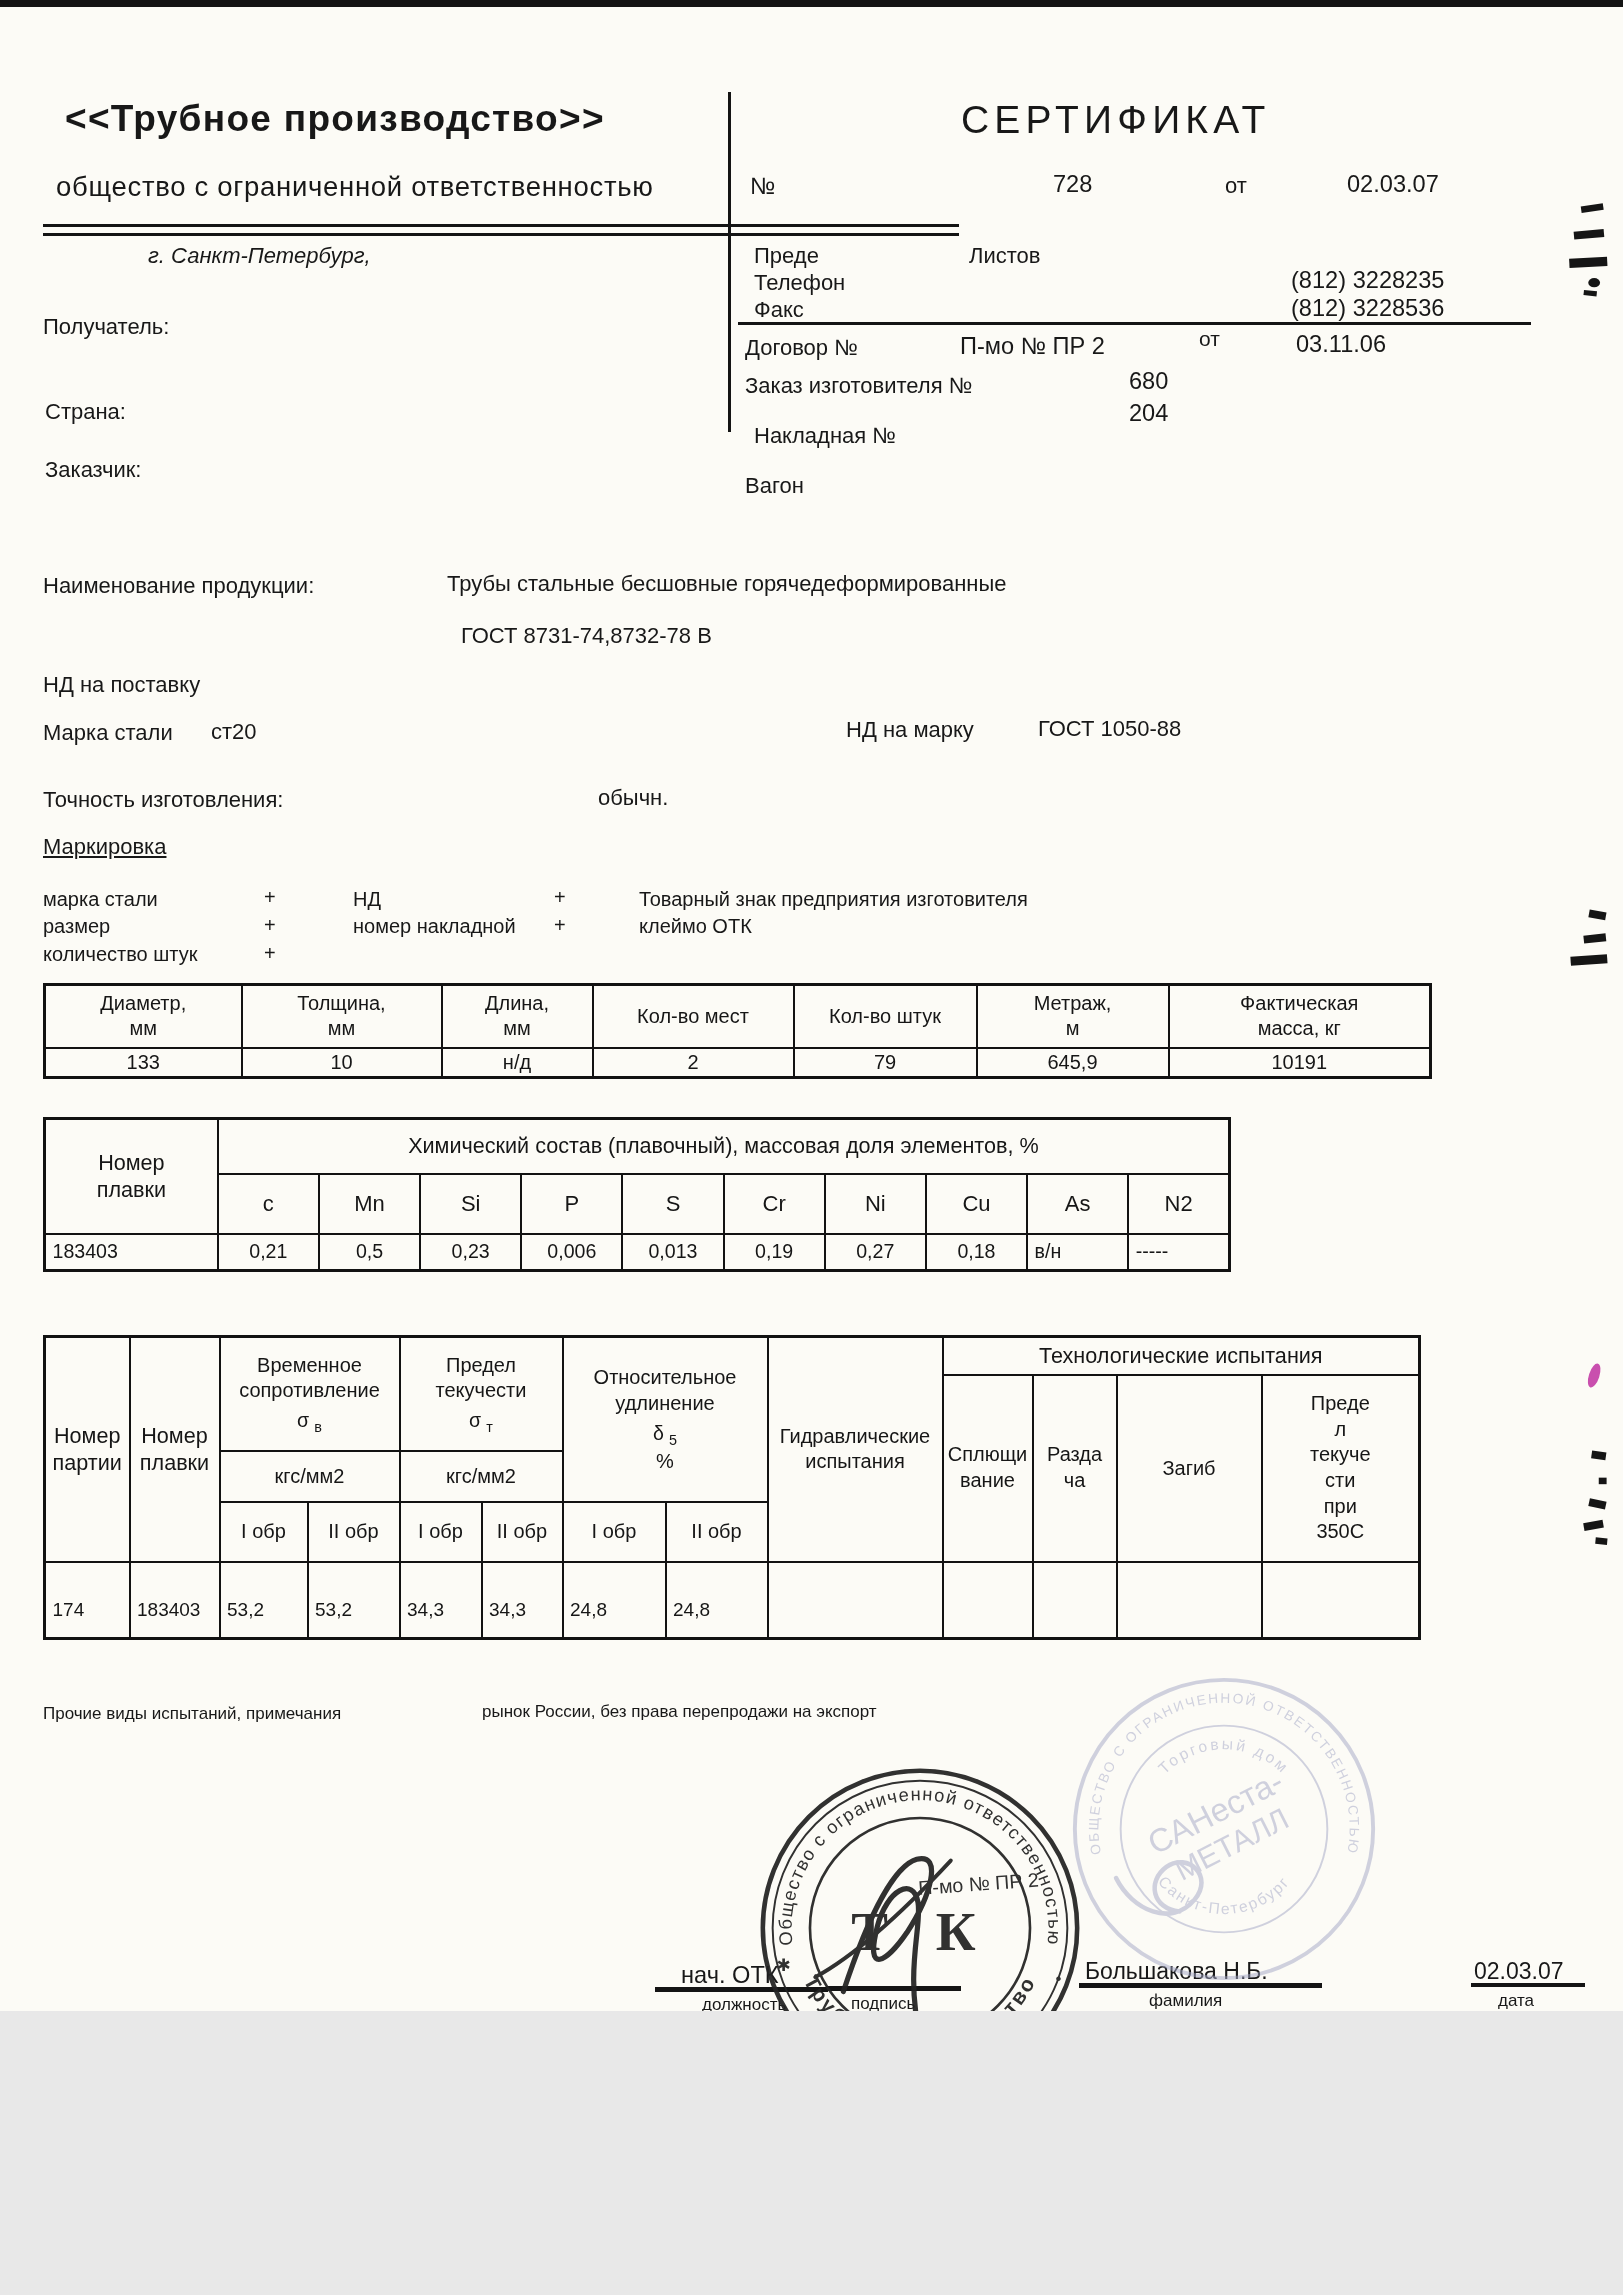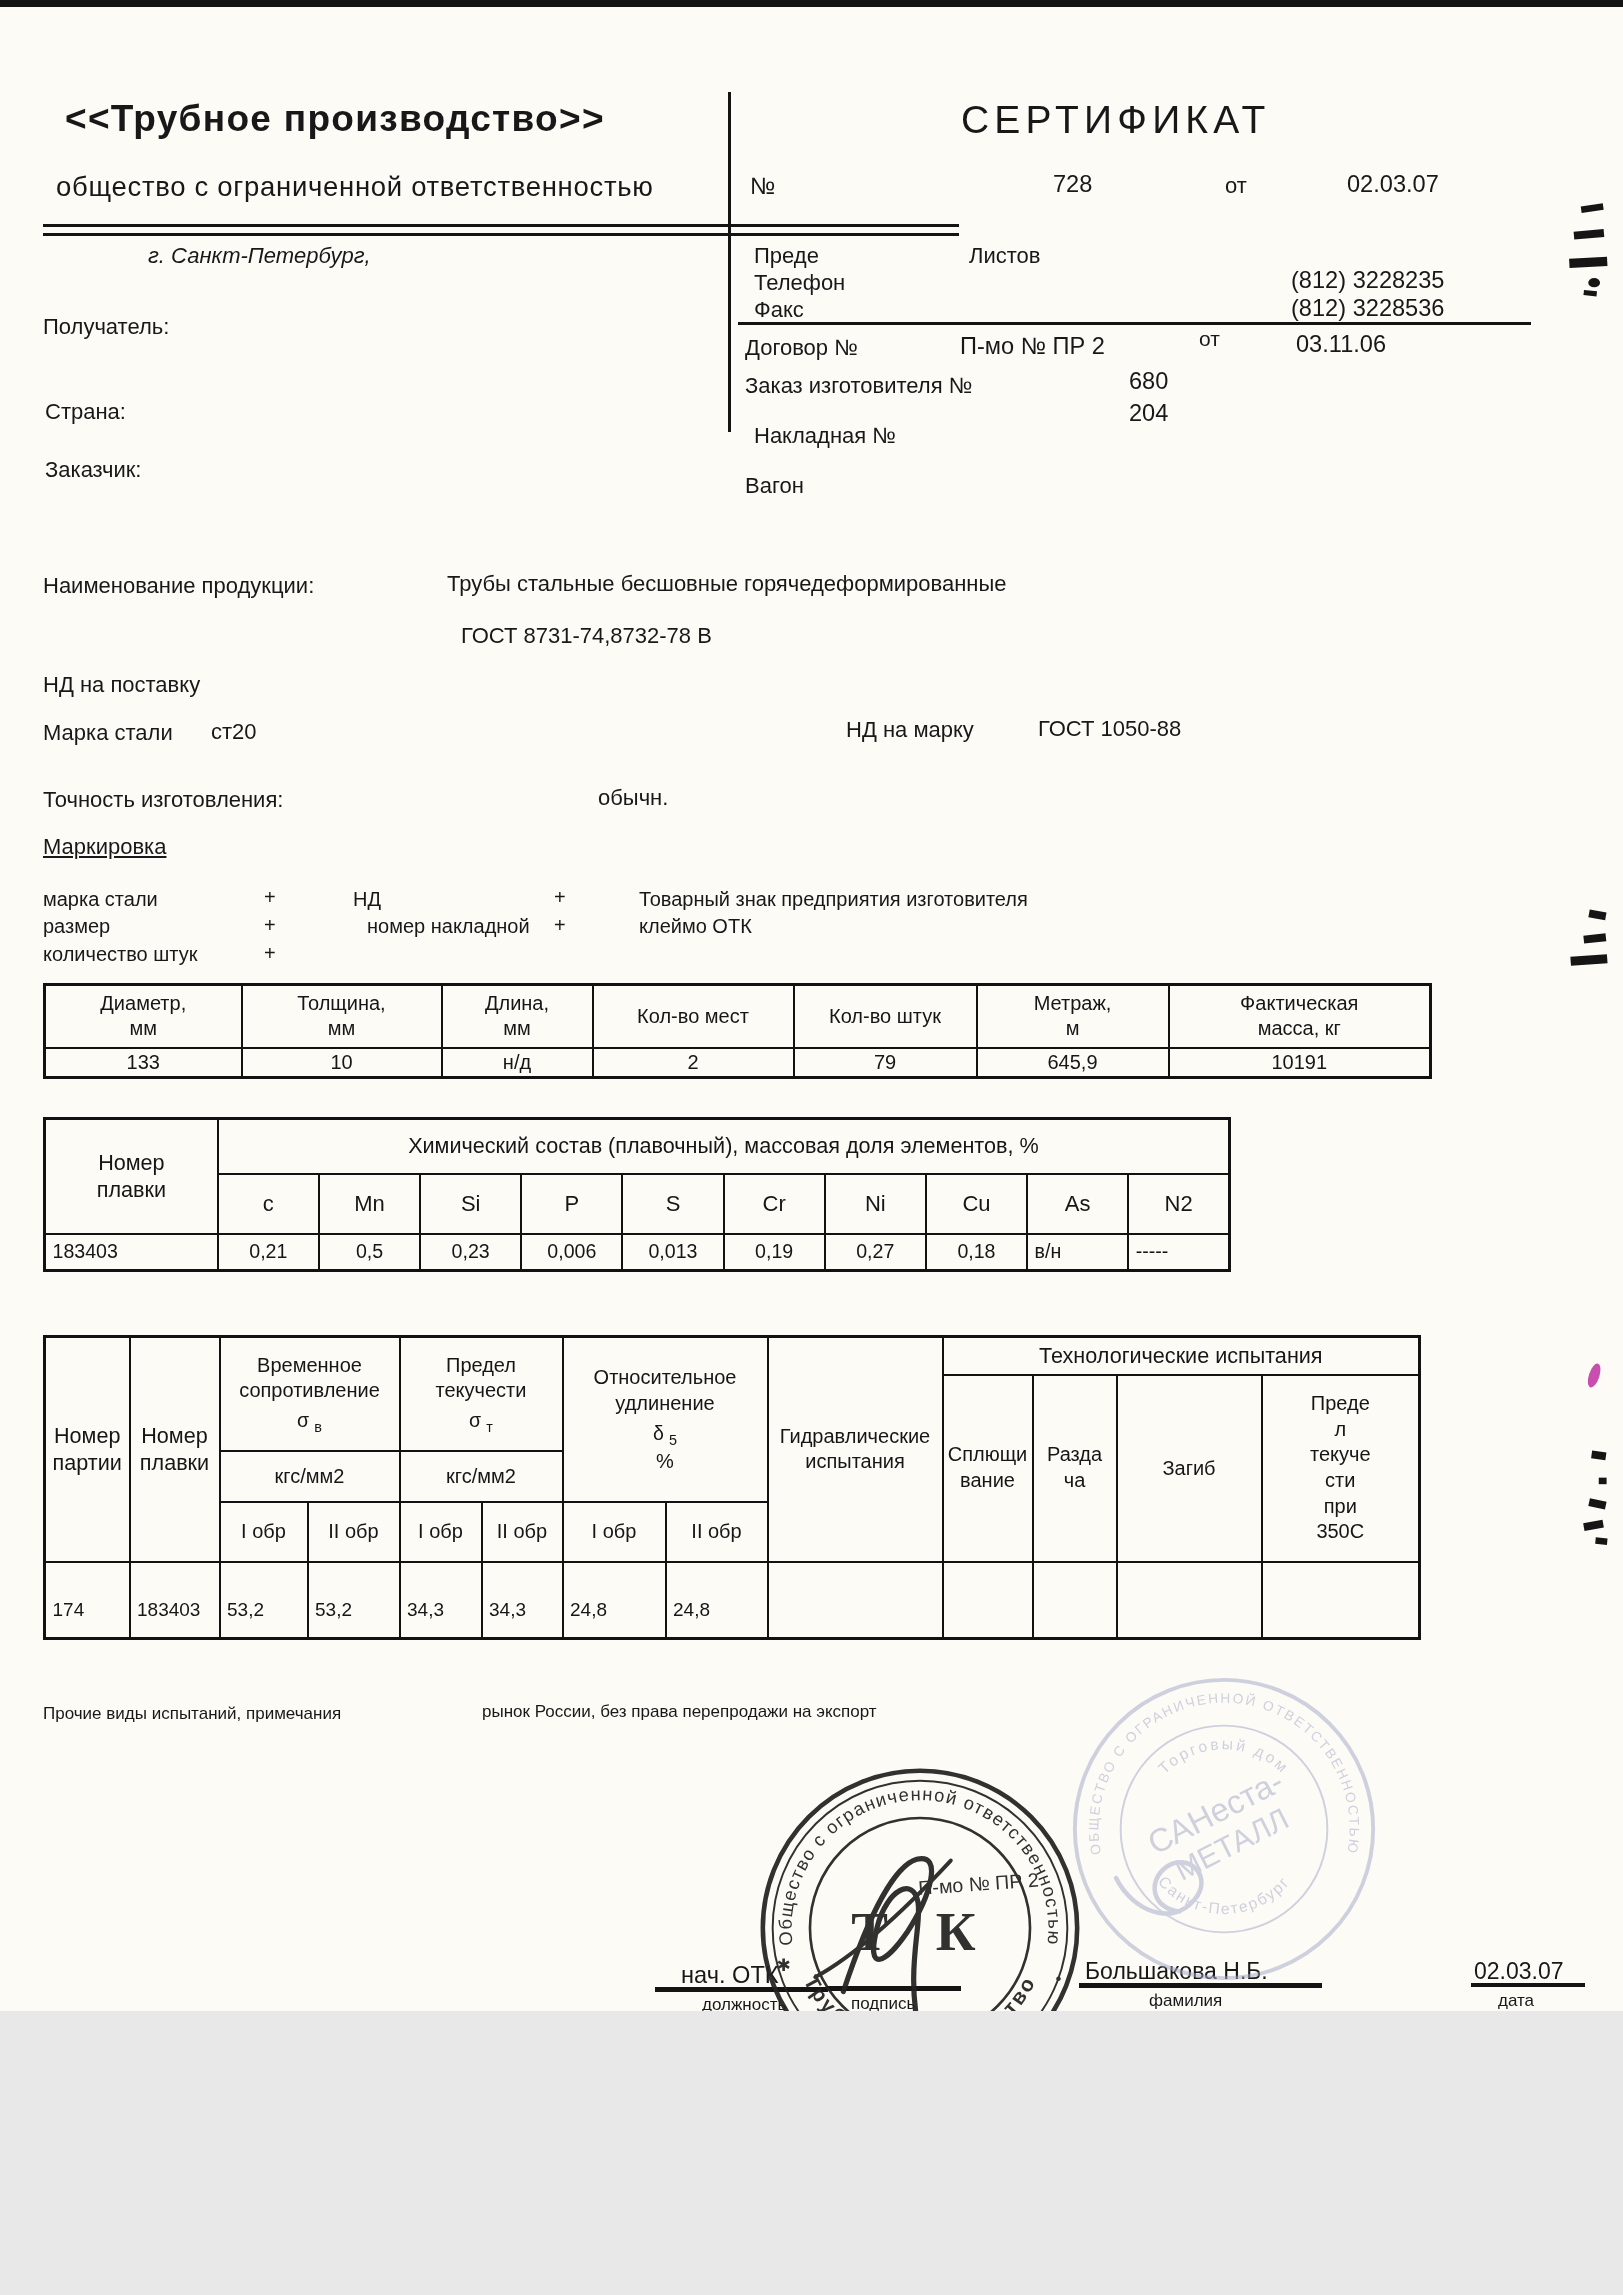--- a/index.html
+++ b/index.html
@@ -86,21 +86,21 @@
   <div class="t f34" style="left:43px;top:834px;text-decoration:underline;">Маркировка</div>
 
   <div class="t f31" style="left:43px;top:888px;">марка стали</div>
   <div class="t f31" style="left:264px;top:886px;">+</div>
   <div class="t f31" style="left:353px;top:888px;">НД</div>
   <div class="t f31" style="left:554px;top:886px;">+</div>
   <div class="t f31" style="left:639px;top:888px;">Товарный знак предприятия изготовителя</div>
 
   <div class="t f31" style="left:43px;top:915px;">размер</div>
   <div class="t f31" style="left:264px;top:914px;">+</div>
-  <div class="t f31" style="left:367px;top:915px;">номер накладной</div>
+  <div class="t f31" style="left:353px;top:915px;">номер накладной</div>
   <div class="t f31" style="left:554px;top:914px;">+</div>
   <div class="t f31" style="left:639px;top:915px;">клеймо ОТК</div>
 
   <div class="t f31" style="left:43px;top:943px;">количество штук</div>
   <div class="t f31" style="left:264px;top:942px;">+</div>
 
   <table class="tbl hd31" style="left:43px;top:983px;width:1384px;">
     <colgroup>
       <col style="width:197px">
         <col style="width:200px">

